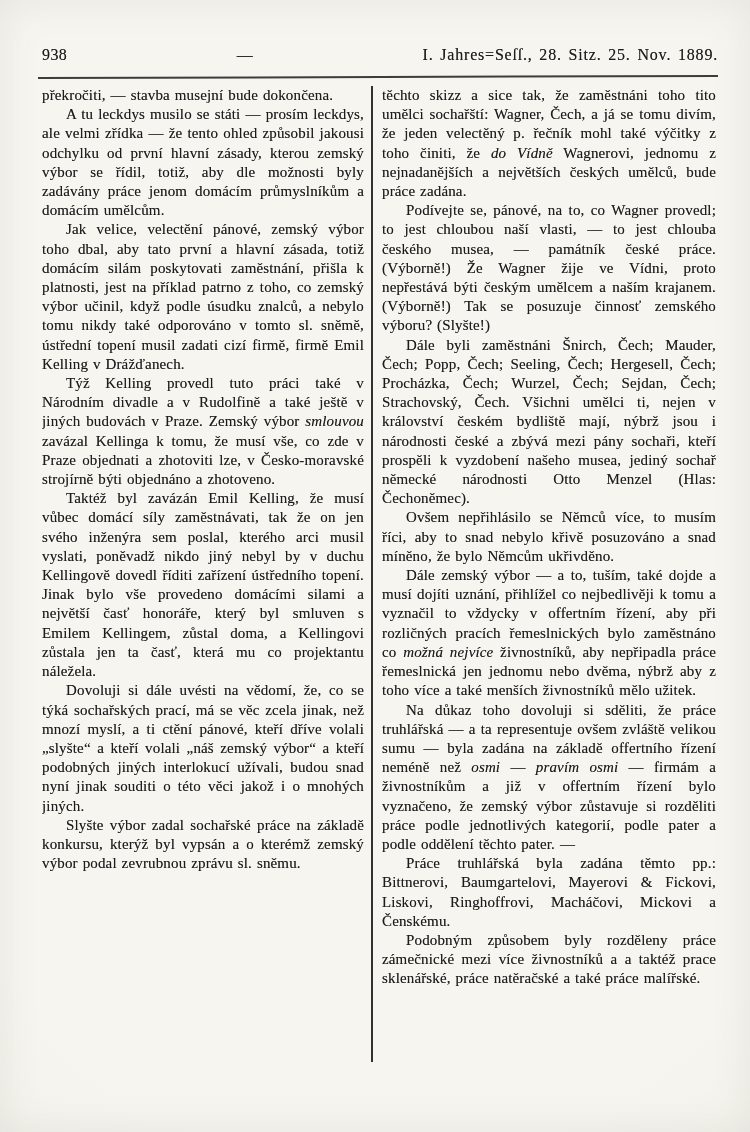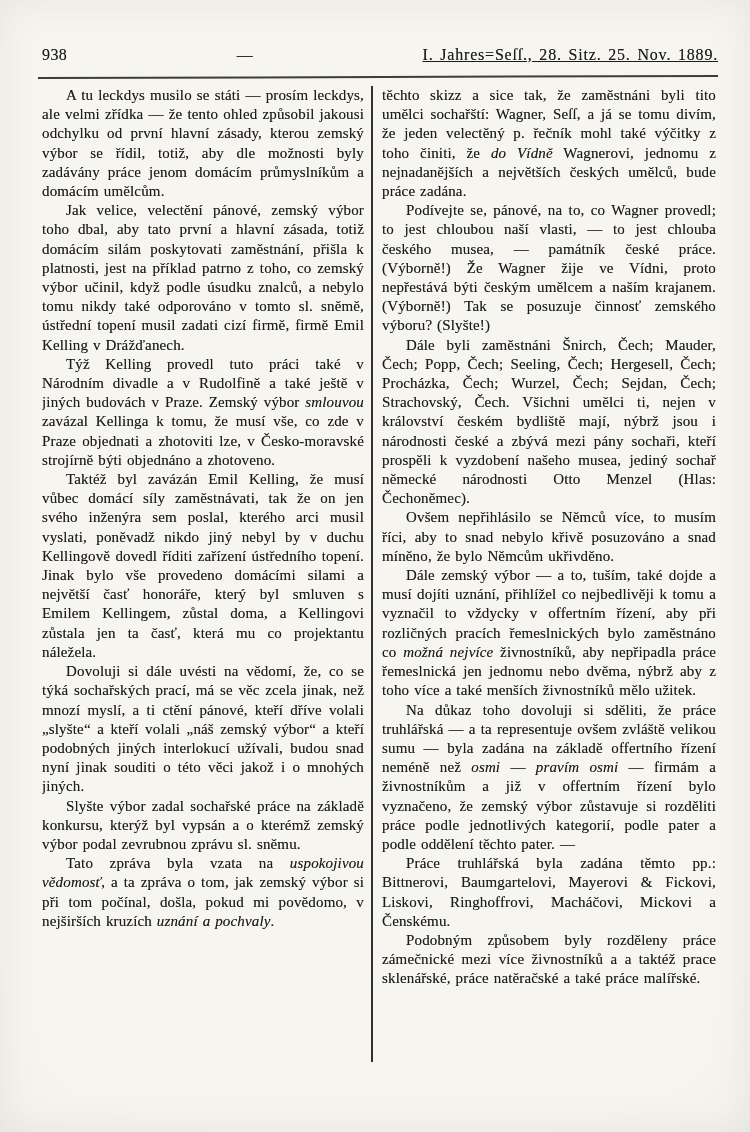--- a/index.html
+++ b/index.html
@@ -28,21 +28,20 @@
     justify-content: space-between;
     align-items: baseline;
     font-size: 16px;
     letter-spacing: 0.4px;
     word-spacing: 2px;
     white-space: nowrap;
     text-shadow: 0 0 0.5px rgba(20,20,20,0.55);
   }
   .header .fraktur {
     letter-spacing: 0.8px;
-    text-decoration: underline;
   }
   .header-rule {
     position: absolute;
     top: 76px;
     left: 38px;
     width: 680px;
     height: 2px;
     background: var(--rule, #1c1c1c);
     transform: rotate(-0.18deg);
     opacity: 0.85;
@@ -83,33 +82,33 @@
 
   <div class="header">
     <span>938</span>
     <span>—</span>
     <span class="fraktur">I. Jahres=Seſſ., 28. Sitz. 25. Nov. 1889.</span>
   </div>
 
   <div class="header-rule"></div>
 
   <div class="column col-left">
+      <p class="para"><span>překročiti, — stavba musejní bude dokončena.</span></p>
       <p class="para indent"><span>A tu leckdys musilo se státi — prosím leckdys, ale velmi zřídka — že tento ohled způsobil jakousi odchylku od první hlavní zásady, kterou zemský výbor se řídil, totiž, aby dle možnosti byly zadávány práce jenom domácím průmyslníkům a domácím umělcům.</span></p>
       <p class="para indent"><span>Jak velice, velectění pánové, zemský výbor toho dbal, aby tato první a hlavní zásada, totiž domácím silám poskytovati zaměstnání, přišla k platnosti, jest na příklad patrno z toho, co zemský výbor učinil, když podle úsudku znalců, a nebylo tomu nikdy také odporováno v tomto sl. sněmě, ústřední topení musil zadati cizí firmě, firmě Emil Kelling v Drážďanech.</span></p>
       <p class="para indent"><span>Týž Kelling provedl tuto práci také v Národním divadle a v Rudolfině a také ještě v jiných budovách v Praze. Zemský výbor </span><span class="it">smlouvou</span><span> zavázal Kellinga k tomu, že musí vše, co zde v Praze objednati a zhotoviti lze, v Česko-moravské strojírně býti objednáno a zhotoveno.</span></p>
       <p class="para indent"><span>Taktéž byl zavázán Emil Kelling, že musí vůbec domácí síly zaměstnávati, tak že on jen svého inženýra sem poslal, kterého arci musil vyslati, poněvadž nikdo jiný nebyl by v duchu Kellingově dovedl říditi zařízení ústředního topení. Jinak bylo vše provedeno domácími silami a největší časť honoráře, který byl smluven s Emilem Kellingem, zůstal doma, a Kellingovi zůstala jen ta časť, která mu co projektantu náležela.</span></p>
       <p class="para indent"><span>Dovoluji si dále uvésti na vědomí, že, co se týká sochařských prací, má se věc zcela jinak, než mnozí myslí, a ti ctění pánové, kteří dříve volali „slyšte“ a kteří volali „náš zemský výbor“ a kteří podobných jiných interlokucí užívali, budou snad nyní jinak souditi o této věci jakož i o mnohých jiných.</span></p>
       <p class="para indent"><span>Slyšte výbor zadal sochařské práce na základě konkursu, kterýž byl vypsán a o kterémž zemský výbor podal zevrubnou zprávu sl. sněmu.</span></p>
-      <p class="para indent"><span>Tato zpráva byla vzata na </span><span class="it">uspokojivou vědomosť</span><span>, a ta zpráva o tom, jak zemský výbor si při tom počínal, došla, pokud mi povědomo, v nejširších kruzích </span><span class="it">uznání a pochvaly</span><span>.</span></p>
     </div>
 
   <div class="column-divider"></div>
 
   <div class="column col-right">
-      <p class="para"><span>těchto skizz a sice tak, že zaměstnáni byli tito umělci sochařští: Wagner, Seſſ, a já se tomu divím, že jeden velectěný p. řečník mohl také výčitky z toho činiti, že </span><span class="it">do Vídně</span><span> Wagnerovi, jednomu z nejnadanějších a největších českých umělců, bude práce zadána.</span></p>
+      <p class="para"><span>těchto skizz a sice tak, že zaměstnáni toho tito umělci sochařští: Wagner, Čech, a já se tomu divím, že jeden velectěný p. řečník mohl také výčitky z toho činiti, že </span><span class="it">do Vídně</span><span> Wagnerovi, jednomu z nejnadanějších a největších českých umělců, bude práce zadána.</span></p>
       <p class="para indent"><span>Podívejte se, pánové, na to, co Wagner provedl; to jest chloubou naší vlasti, — to jest chlouba českého musea, — památník české práce. (Výborně!) Že Wagner žije ve Vídni, proto nepřestává býti českým umělcem a naším krajanem. (Výborně!) Tak se posuzuje činnosť zemského výboru? (Slyšte!)</span></p>
       <p class="para indent"><span>Dále byli zaměstnáni Šnirch, Čech; Mauder, Čech; Popp, Čech; Seeling, Čech; Hergesell, Čech; Procházka, Čech; Wurzel, Čech; Sejdan, Čech; Strachovský, Čech. Všichni umělci ti, nejen v království českém bydliště mají, nýbrž jsou i národnosti české a zbývá mezi pány sochaři, kteří prospěli k vyzdobení našeho musea, jediný sochař německé národnosti Otto Menzel (Hlas: Čechoněmec).</span></p>
       <p class="para indent"><span>Ovšem nepřihlásilo se Němců více, to musím říci, aby to snad nebylo křivě posuzováno a snad míněno, že bylo Němcům ukřivděno.</span></p>
       <p class="para indent"><span>Dále zemský výbor — a to, tuším, také dojde a musí dojíti uznání, přihlížel co nejbedlivěji k tomu a vyznačil to vždycky v offertním řízení, aby při rozličných pracích řemeslnických bylo zaměstnáno co </span><span class="it">možná nejvíce</span><span> živnostníků, aby nepřipadla práce řemeslnická jen jednomu nebo dvěma, nýbrž aby z toho více a také menších živnostníků mělo užitek.</span></p>
       <p class="para indent"><span>Na důkaz toho dovoluji si sděliti, že práce truhlářská — a ta representuje ovšem zvláště velikou sumu — byla zadána na základě offertního řízení neméně než </span><span class="it">osmi</span><span> — </span><span class="it">pravím osmi</span><span> — firmám a živnostníkům a již v offertním řízení bylo vyznačeno, že zemský výbor zůstavuje si rozděliti práce podle jednotlivých kategorií, podle pater a podle oddělení těchto pater. —</span></p>
       <p class="para indent"><span>Práce truhlářská byla zadána těmto pp.: Bittnerovi, Baumgartelovi, Mayerovi &amp; Fickovi, Liskovi, Ringhoffrovi, Macháčovi, Mickovi a Čenskému.</span></p>
       <p class="para indent"><span>Podobným způsobem byly rozděleny práce zámečnické mezi více živnostníků a a taktéž prace sklenářské, práce natěračské a také práce malířské.</span></p>
     </div>
 
 </div>

